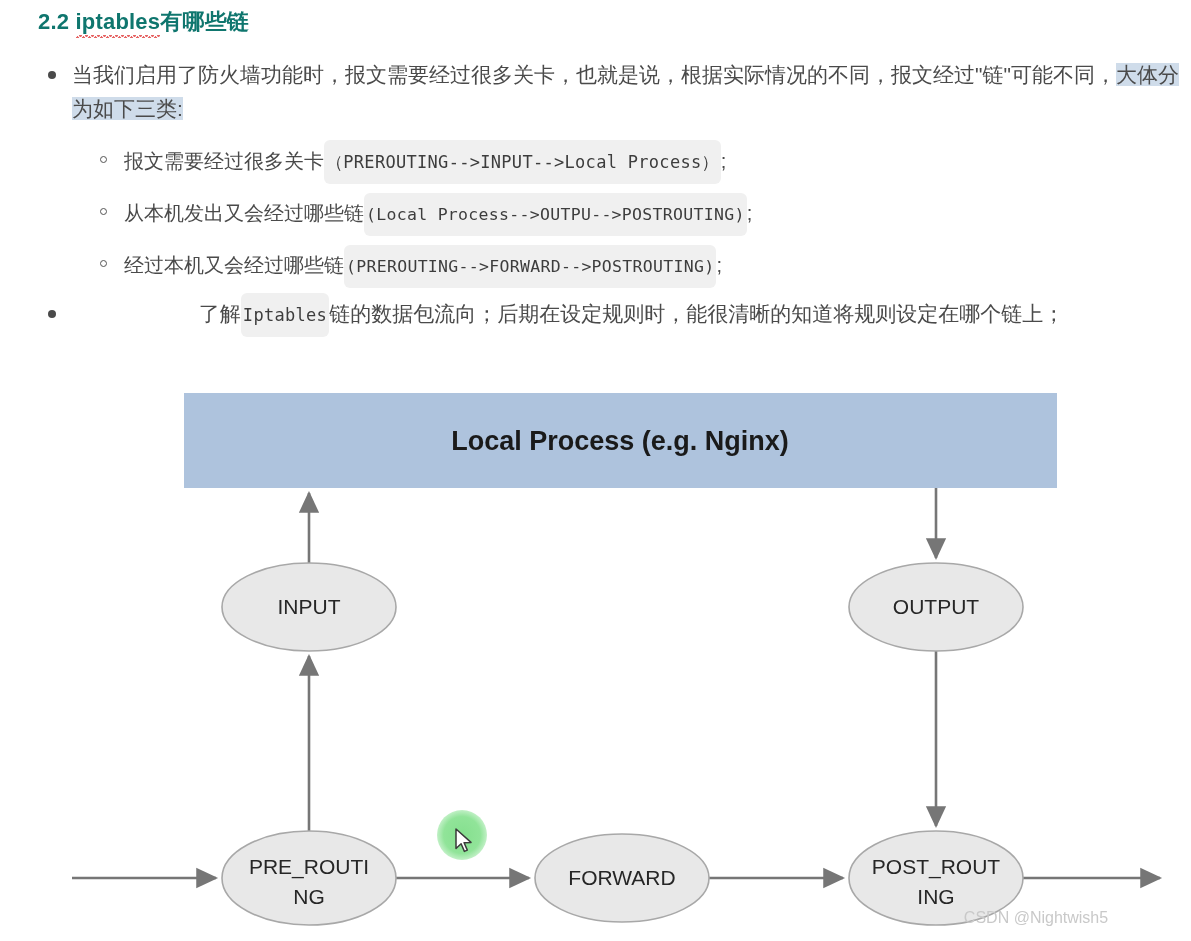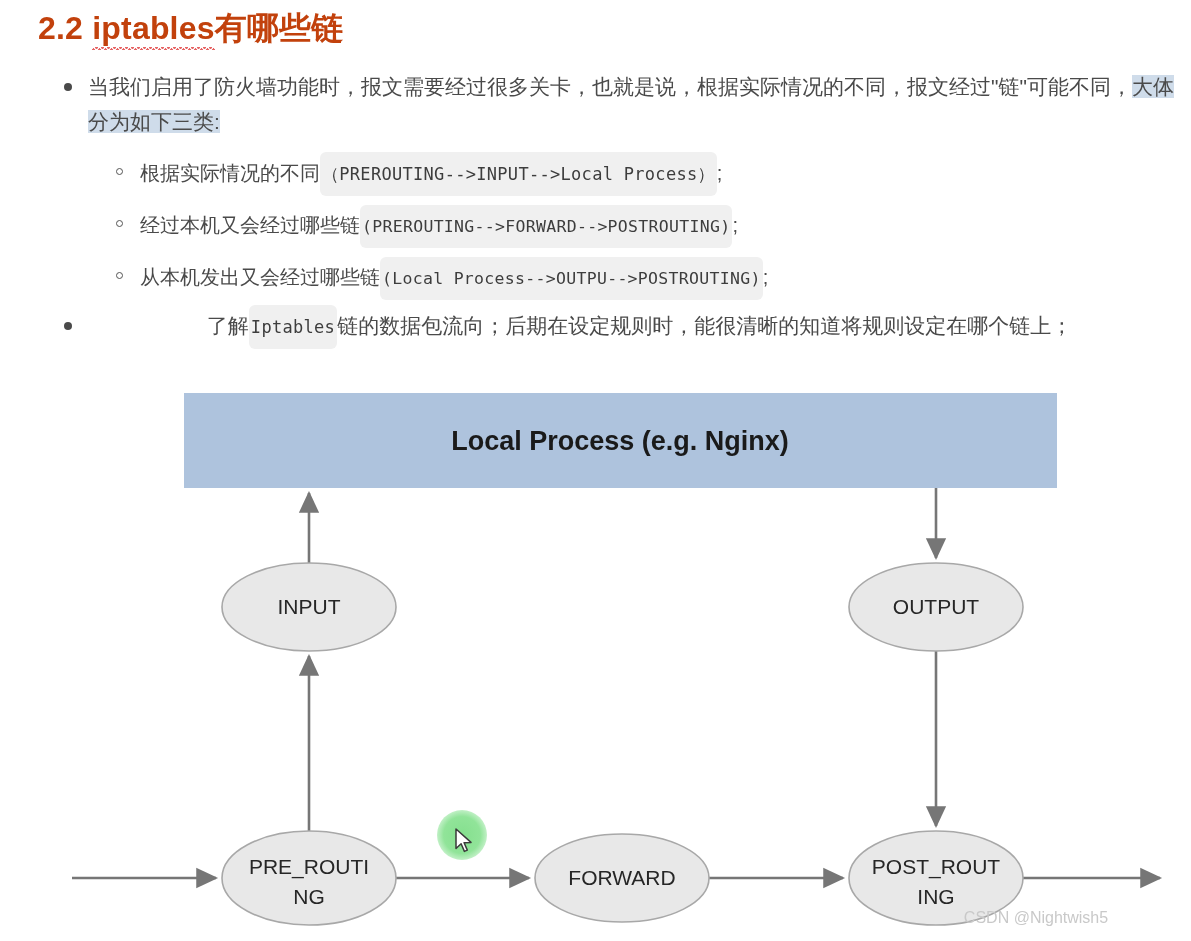--- a/index.html
+++ b/index.html
@@ -21,23 +21,23 @@
   .doc {
     position: absolute;
     left: 0;
     top: 0;
     width: 1191px;
   }
 
   .page-title {
     margin: 0;
     padding: 8px 4px 0 38px;
-    font-size: 32px;
+    font-size: 22px;
     font-weight: bold;
-    color: #c2410c;
+    color: #0f766e;
     letter-spacing: 0.2px;
     line-height: 1.25;
   }
   .spell {
     position: relative;
     display: inline-block;
     text-decoration: none;
   }
   .spell::after {
     content: "";
@@ -49,21 +49,21 @@
     background-image:
       radial-gradient(circle at 1.5px 2.6px, #e24a4a 1.3px, rgba(0,0,0,0) 1.5px),
       radial-gradient(circle at 4.5px 0.5px, #e24a4a 1.3px, rgba(0,0,0,0) 1.5px);
     background-size: 6px 3px;
     background-repeat: repeat-x;
     opacity: 0.85;
   }
 
   ul.level1 {
     list-style: none;
-    margin: 22px 0 0 16px;
+    margin: 22px 0 0 0;
     padding: 0 0 0 46px;
   }
   ul.level1 > li {
     position: relative;
     padding-left: 26px;
     font-size: 21px;
     line-height: 1.65;
     color: #4a4a4a;
     margin-bottom: 2px;
   }
@@ -178,27 +178,27 @@
 
   <h1 class="page-title"><span>2.2 </span><span class="spell">iptables</span><span>有哪些链</span></h1>
 
   <ul class="level1">
 
     <li>
       <span class="bullet-dot"></span><span>当我们启用了防火墙功能时，报文需要经过很多关卡，也就是说，根据实际情况的不同，报文经过"链"可能不同，</span><span class="hl">大体分为如下三类:</span>
 
       <ul class="level2">
         <li>
-          <span class="bullet-ring"></span><span>根据实际情况的不同</span><code class="inline">（PREROUTING--&gt;INPUT--&gt;Local Process）</code><span>;</span>
+          <span class="bullet-ring"></span><span>报文需要经过很多关卡</span><code class="inline">（PREROUTING--&gt;INPUT--&gt;Local Process）</code><span>;</span>
+        </li>
+        <li>
+          <span class="bullet-ring"></span><span>从本机发出又会经过哪些链</span><code class="inline tight">(Local Process--&gt;OUTPU--&gt;POSTROUTING)</code><span>;</span>
         </li>
         <li>
           <span class="bullet-ring"></span><span>经过本机又会经过哪些链</span><code class="inline tight">(PREROUTING--&gt;FORWARD--&gt;POSTROUTING)</code><span>;</span>
-        </li>
-        <li>
-          <span class="bullet-ring"></span><span>从本机发出又会经过哪些链</span><code class="inline tight">(Local Process--&gt;OUTPU--&gt;POSTROUTING)</code><span>;</span>
         </li>
       </ul>
     </li>
 
     <li style="margin-top:6px;text-align:center;">
       <span class="bullet-dot"></span><span>了解</span><code class="inline">Iptables</code><span>链的数据包流向；后期在设定规则时，能很清晰的知道将规则设定在哪个链上；</span>
     </li>
 
   </ul>
 </div>

